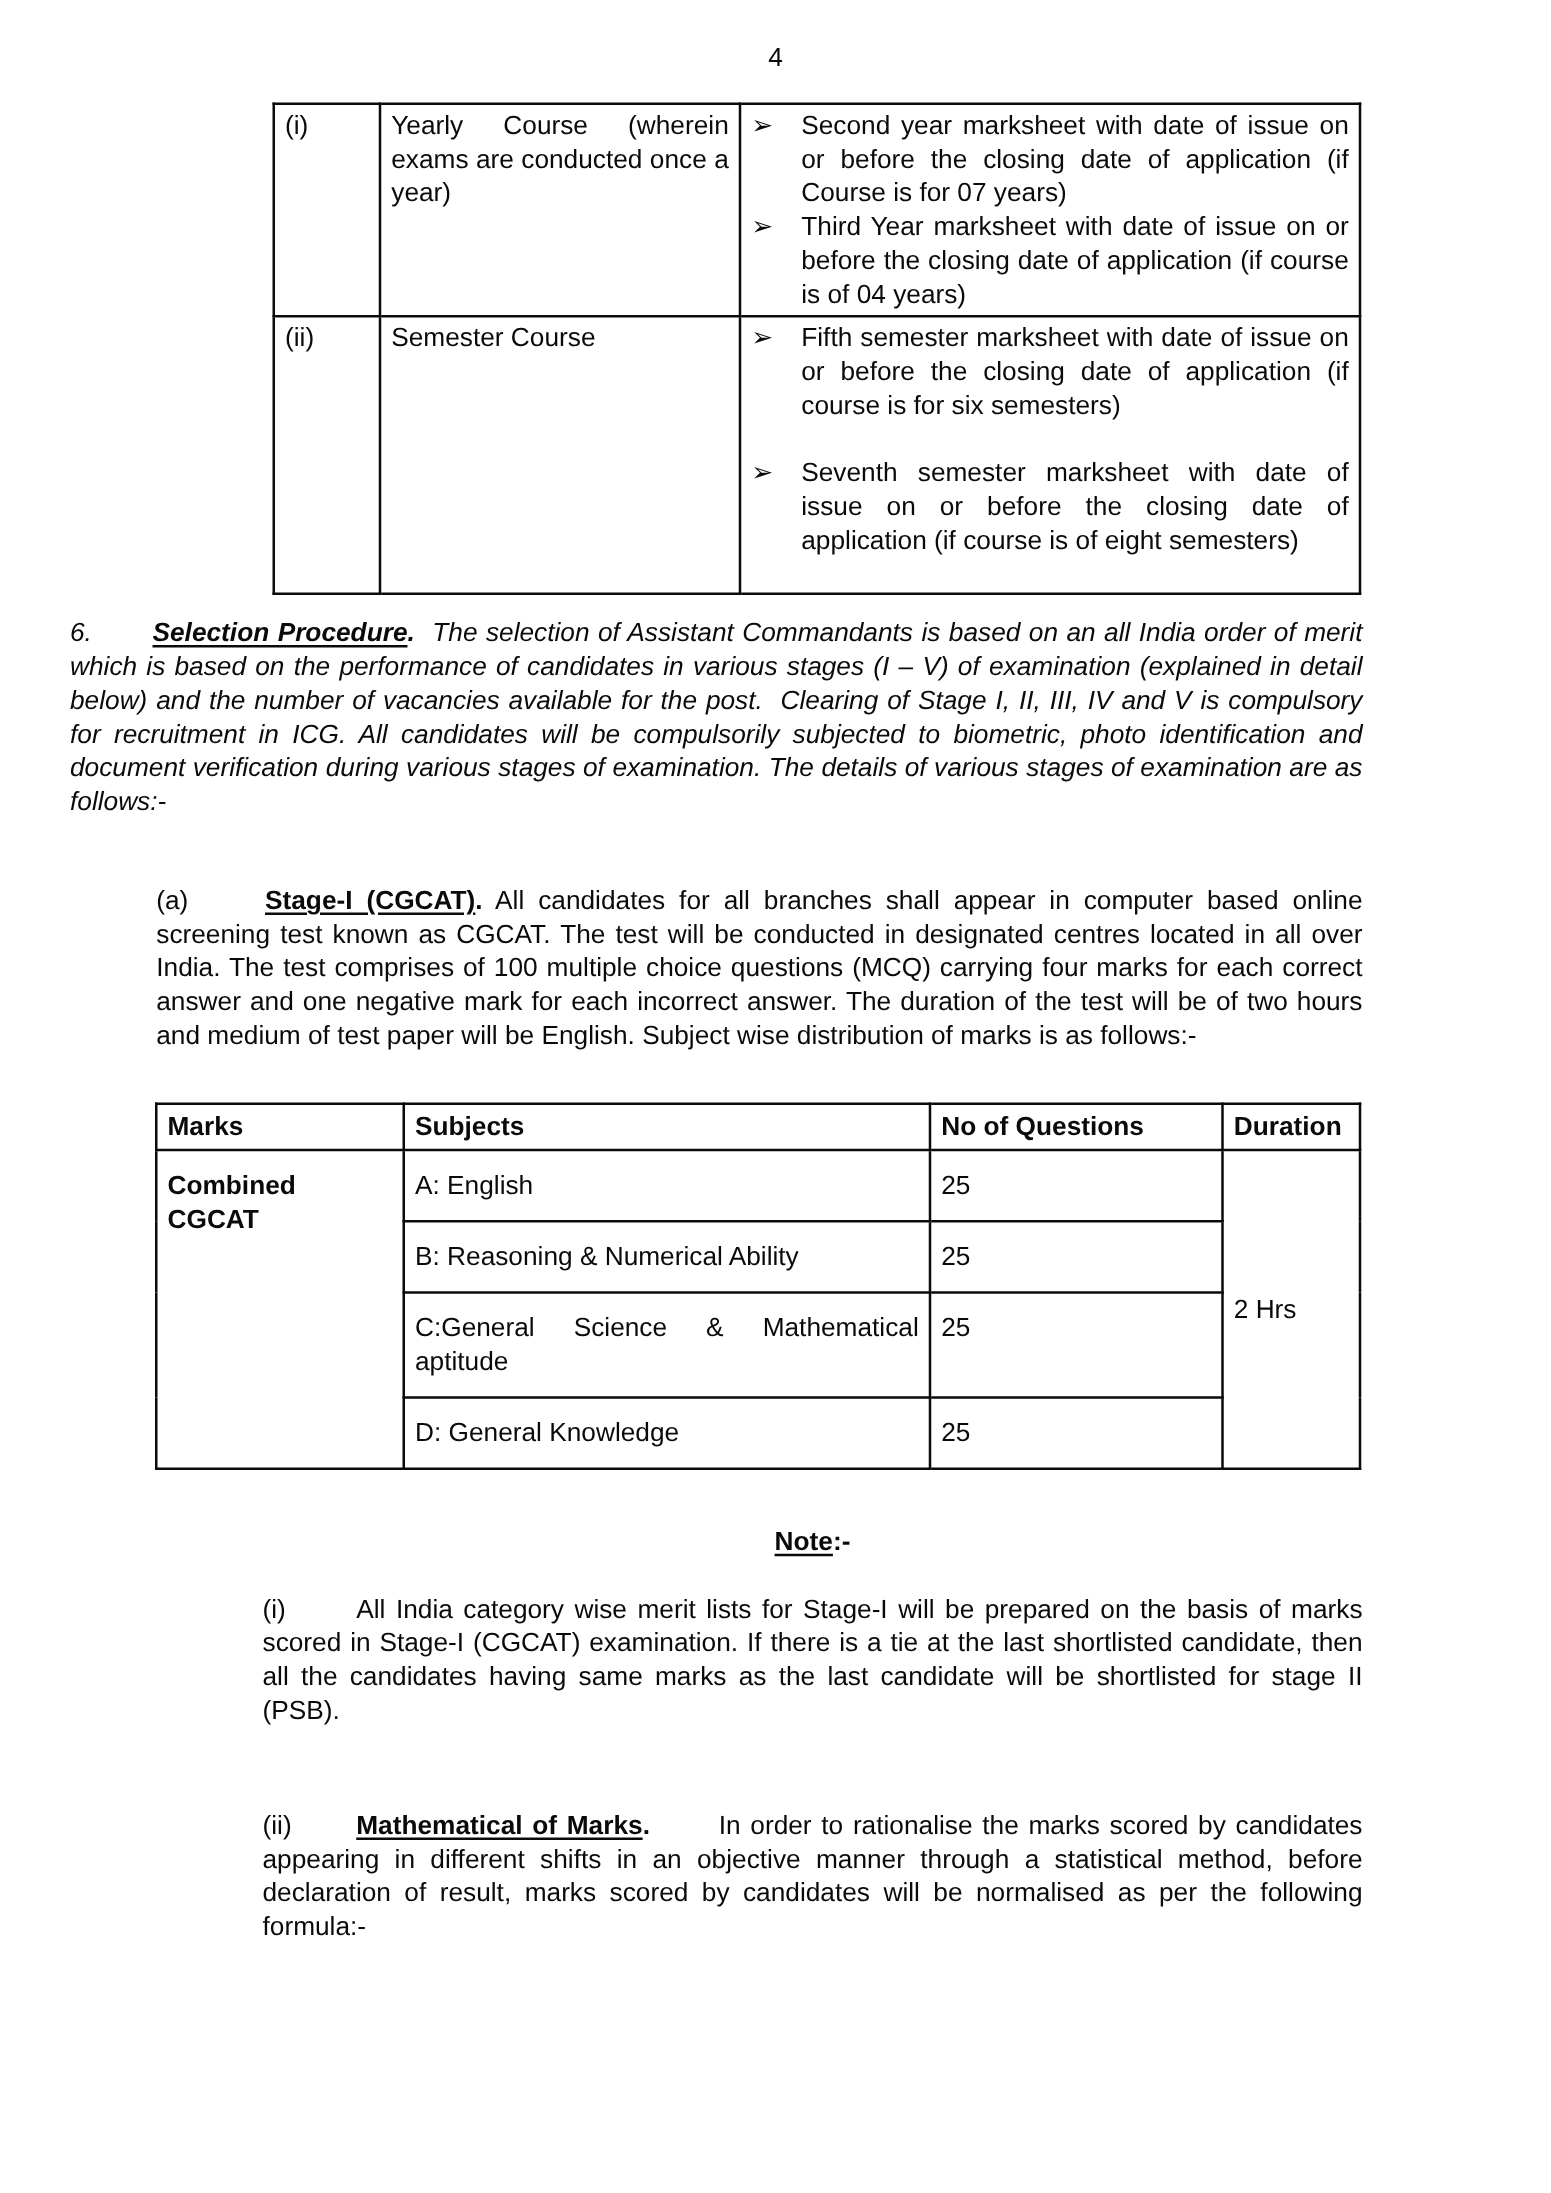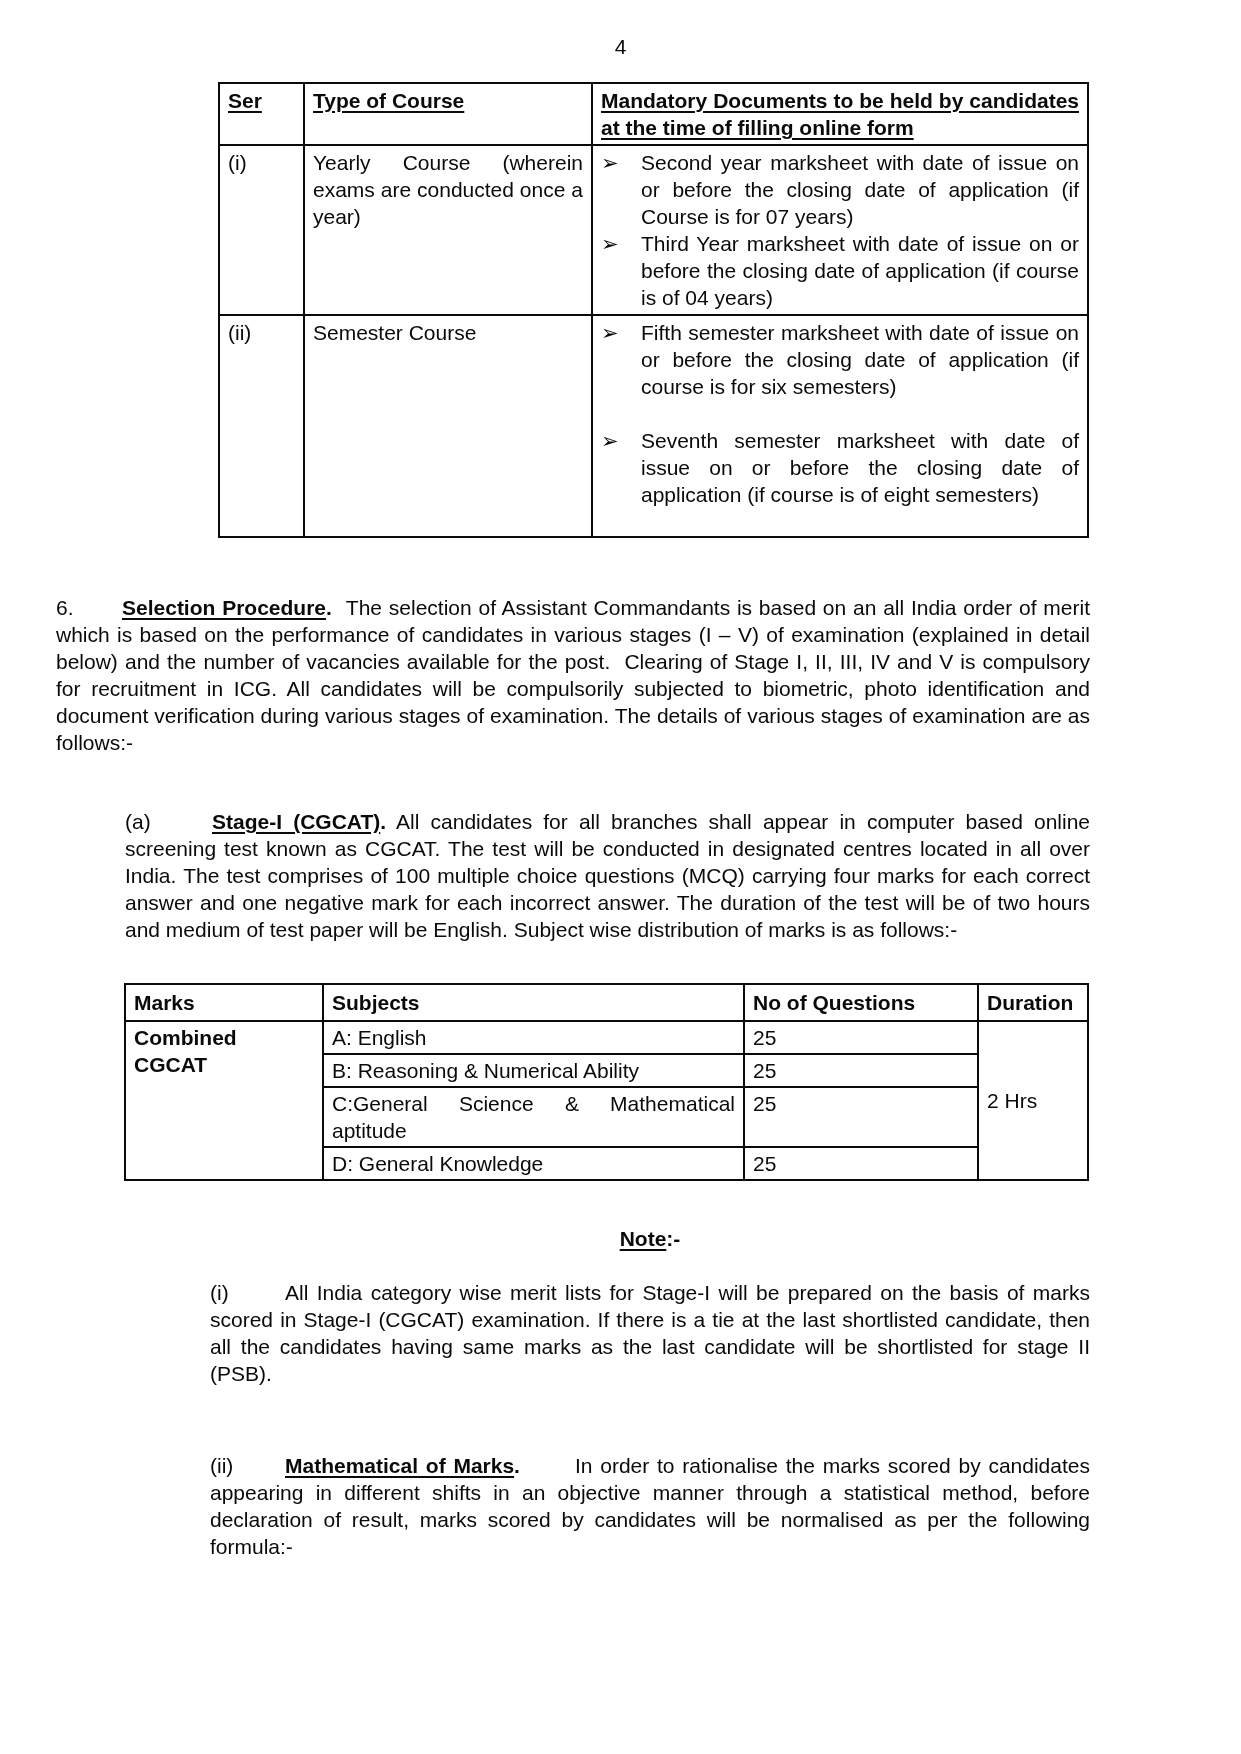--- a/index.html
+++ b/index.html
@@ -36,32 +36,32 @@
   
   .doc-table { margin-left:162px; margin-top:22px; width:869px; }
   .doc-table .pad-bottom td { padding-bottom:28px; }
   .bullet { display:flex; }
   .b-marker { flex:0 0 40px; }
   .b-text { flex:1 1 auto; text-align:justify; }
   .gap .bullet + .bullet { margin-top:27px; }
   .doc-footer td { text-align:center; padding:2px 8px; }
 
   
-  .p6 { margin-top:56px; text-align:justify; }
+  .p6 { margin-top:17px; text-align:justify;font-style:italic; }
   .stage { margin-left:69px; margin-top:52px; text-align:justify; }
   .tab66 { display:inline-block; width:66px; }
   .tab87 { display:inline-block; width:87px; }
   .tab75 { display:inline-block; width:75px; }
   .sp14 { display:inline-block; width:14px; }
   .sp55 { display:inline-block; width:55px; }
 
   
   .exam-table { margin-left:68px; margin-top:40px; width:963px; }
   .exam-table th { font-weight:bold; padding:4px 8px; }
-  .exam-table td { padding:2px 8px; }
+  .exam-table td { padding:14px 8px; }
   .exam-cell { font-weight:bold; white-space:pre-line; }
   .q-cell { text-align:left; }
   .dur-cell { vertical-align:middle; }
   .sub-cell { text-align:justify; }
 
   
   .note-title { margin-left:154px; margin-top:44px; font-weight:bold;text-align:center; }
   .note-title .u { text-decoration:underline; text-decoration-thickness:2px; text-underline-offset:3px; }
   .note-i  { margin-left:154px; margin-top:27px; text-align:justify; }
   .note-ii { margin-left:154px; margin-top:65px; text-align:justify; }
@@ -73,25 +73,20 @@
 
   <div class="pagenum">4</div>
 
   <table class="doc-table">
     <colgroup>
       <col style="width:85px">
         <col style="width:288px">
         <col style="width:496px">
     </colgroup>
     <tbody>
-        <tr>
-      <th><span class="hd">Ser</span></th>
-      <th><span class="hd">Type of Course</span></th>
-      <th class="just"><span class="hd">Mandatory Documents to be held by candidates at the time of filling online form</span></th>
-    </tr>
     <tr>
       <td>(i)</td>
       <td class="just">Yearly Course (wherein exams are conducted once a year)</td>
       <td>
         <div class="bullet">
           <span class="b-marker">➢</span>
           <span class="b-text">Second year marksheet with date of issue on or before the closing date of application (if Course is for 07 years)</span>
         </div>
         <div class="bullet">
           <span class="b-marker">➢</span>

